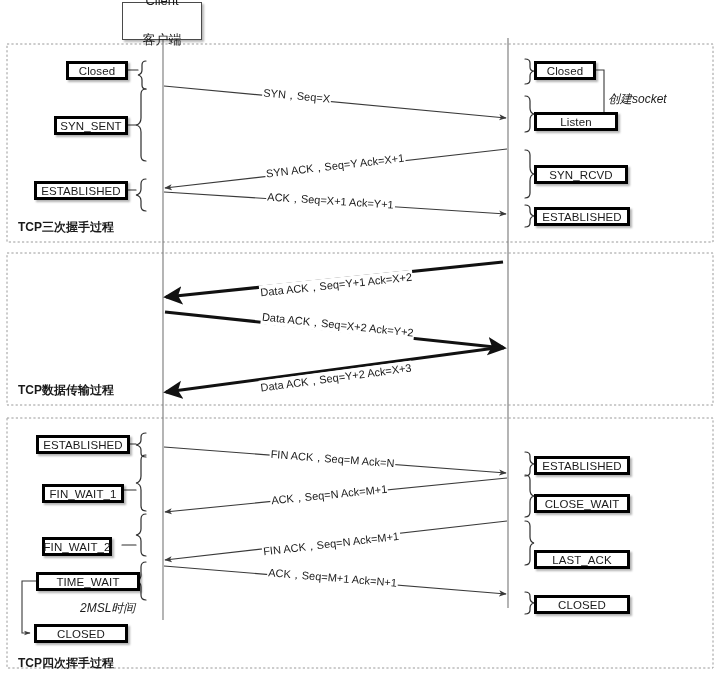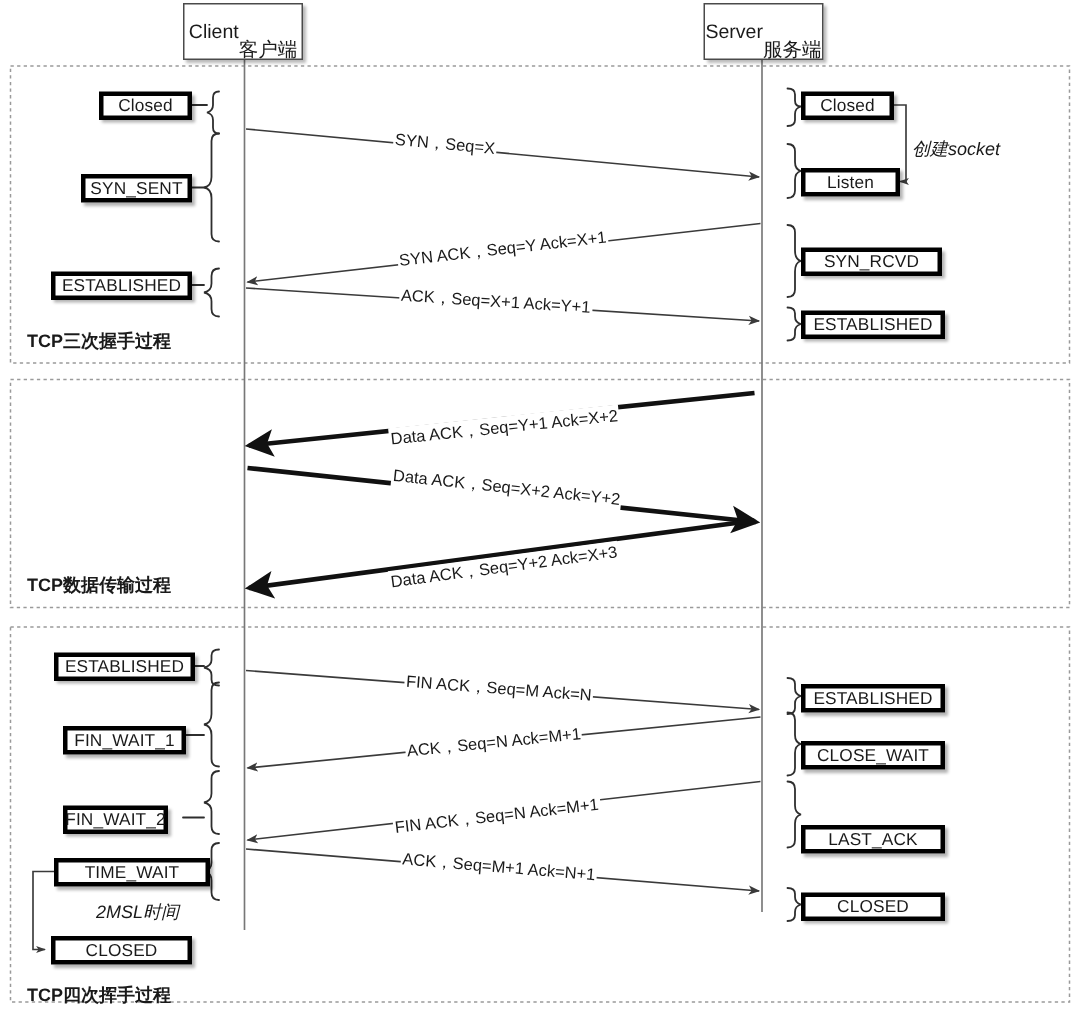--- a/index.html
+++ b/index.html
@@ -11,21 +11,21 @@
   #root{position:absolute;left:0;top:0;width:720px;height:688px;}
 
   
   #draw{position:absolute;left:0;top:0;width:720px;height:688px;}
 
   
   .role-box{
     position:absolute;box-sizing:border-box;
     border:1px solid #4a4a4a;background:#fff;
     box-shadow:2px 2px 2px rgba(0,0,0,.28);
-    display:flex;flex-direction:row;align-items:center;justify-content:center;
+    display:flex;flex-direction:column;align-items:center;justify-content:center;
     line-height:1.12;
   }
   .role-box .r1{font-size:13px;}
   .role-box .r2{font-size:13px;margin-top:24px;}
 
   
   .state{
     position:absolute;box-sizing:border-box;
     border:3px solid #000000;background:#fff;
     box-shadow:2px 2px 2px rgba(0,0,0,.30);
@@ -144,31 +144,27 @@
     <line x1="164" y1="447" x2="506" y2="473" stroke="#3a3a3a" stroke-width="1.1" marker-end="url(#ah-thin)"></line>
     <line x1="507" y1="478" x2="165" y2="512" stroke="#3a3a3a" stroke-width="1.1" marker-end="url(#ah-thin)"></line>
     <line x1="507" y1="521" x2="165" y2="560" stroke="#3a3a3a" stroke-width="1.1" marker-end="url(#ah-thin)"></line>
     <line x1="164" y1="566" x2="506" y2="594" stroke="#3a3a3a" stroke-width="1.1" marker-end="url(#ah-thin)"></line>
   </svg>
 
   <div class="role-box" style="left:122px;top:2px;width:80px;height:38px;">
     <span class="r1">Client</span>
     <span class="r2">客户端</span>
   </div>
-  <div class="role-box" style="left:469px;top:2px;width:80px;height:38px;">
-    <span class="r1">Server</span>
-    <span class="r2">服务端</span>
-  </div>
 
   <div class="state" style="left:66px;top:61px;width:62px;">Closed</div>
   <div class="state" style="left:54px;top:116px;width:74px;">SYN_SENT</div>
   <div class="state" style="left:34px;top:181px;width:94px;">ESTABLISHED</div>
 
   <div class="state" style="left:534px;top:61px;width:62px;">Closed</div>
-  <div class="state" style="left:534px;top:112px;width:66px;">Listen</div>
+  <div class="state" style="left:534px;top:112px;width:84px;">Listen</div>
   <div class="state" style="left:534px;top:165px;width:94px;">SYN_RCVD</div>
   <div class="state" style="left:534px;top:207px;width:96px;">ESTABLISHED</div>
 
   <div class="note" style="left:608px;top:91px;">创建socket</div>
 
   <div class="sec-label" style="left:18px;top:219px;">TCP三次握手过程</div>
 
   <div class="msg" style="left:296px;top:96px;transform:rotate(5.3deg) translate(-50%,-50%);">SYN，Seq=X</div>
   <div class="msg" style="left:336px;top:166px;transform:rotate(-6.5deg) translate(-50%,-50%);">SYN ACK，Seq=Y Ack=X+1</div>
   <div class="msg" style="left:330px;top:201px;transform:rotate(3.7deg) translate(-50%,-50%);">ACK，Seq=X+1 Ack=Y+1</div>
@@ -183,21 +179,21 @@
   <div class="state" style="left:42px;top:484px;width:82px;">FIN_WAIT_1</div>
   <div class="state" style="left:42px;top:537px;width:70px;">FIN_WAIT_2</div>
   <div class="state" style="left:36px;top:572px;width:104px;">TIME_WAIT</div>
   <div class="state" style="left:34px;top:624px;width:94px;">CLOSED</div>
 
   <div class="state" style="left:534px;top:456px;width:96px;">ESTABLISHED</div>
   <div class="state" style="left:534px;top:494px;width:96px;">CLOSE_WAIT</div>
   <div class="state" style="left:534px;top:550px;width:96px;">LAST_ACK</div>
   <div class="state" style="left:534px;top:595px;width:96px;">CLOSED</div>
 
-  <div class="note" style="left:24px;top:600px;padding-left:40px;">2MSL时间</div>
+  <div class="note" style="left:40px;top:600px;padding-left:40px;">2MSL时间</div>
 
   <div class="sec-label" style="left:18px;top:655px;">TCP四次挥手过程</div>
 
   <div class="msg" style="left:332px;top:459px;transform:rotate(4.3deg) translate(-50%,-50%);">FIN ACK，Seq=M Ack=N</div>
   <div class="msg" style="left:330px;top:495px;transform:rotate(-5.7deg) translate(-50%,-50%);">ACK，Seq=N Ack=M+1</div>
   <div class="msg" style="left:332px;top:544px;transform:rotate(-6.5deg) translate(-50%,-50%);">FIN ACK，Seq=N Ack=M+1</div>
   <div class="msg" style="left:332px;top:578px;transform:rotate(4.7deg) translate(-50%,-50%);">ACK，Seq=M+1 Ack=N+1</div>
 
 </div>
 

